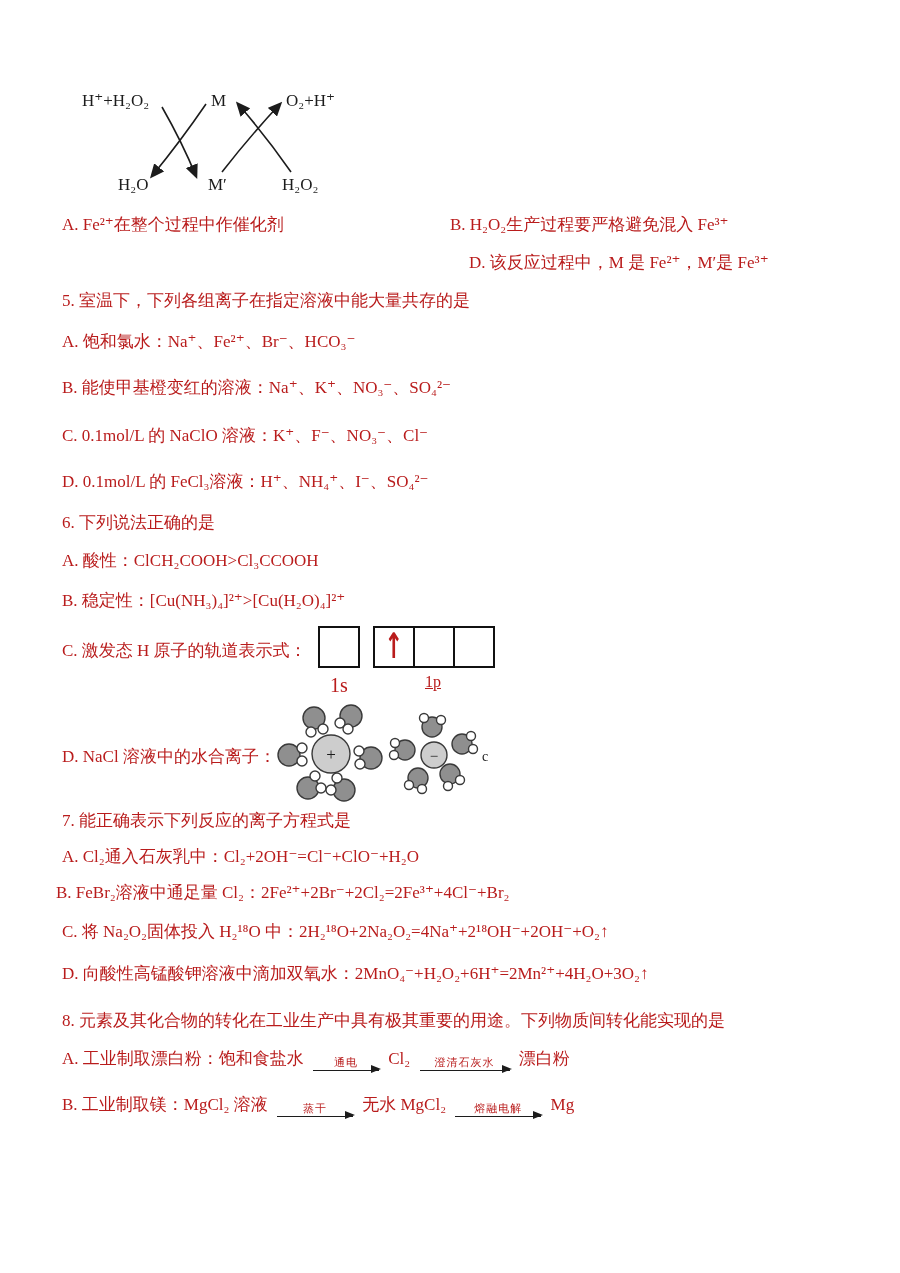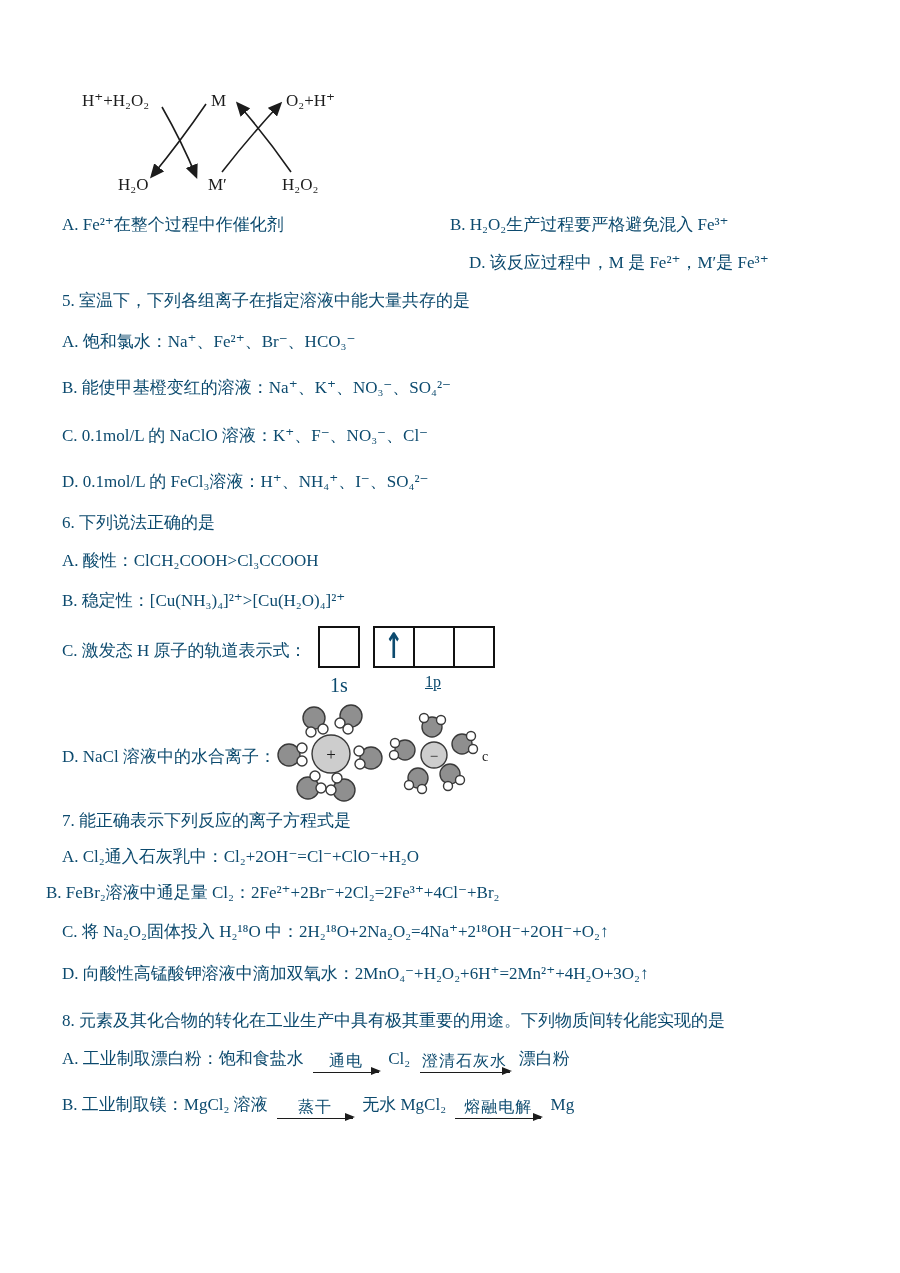--- a/index.html
+++ b/index.html
@@ -1,19 +1,19 @@
 <!DOCTYPE html>
 <html><head>
 <meta charset="utf-8">
 <style>
   html,body{margin:0;padding:0;background:#ffffff;}
   .page{
     position:relative;width:900px;height:1273px;background:#ffffff;overflow:hidden;
     font-family:"Liberation Serif","DejaVu Serif",serif;
-    color:#0c4a6e;font-size:17px;line-height:1.3;
+    color:#b91c1c;font-size:17px;line-height:1.3;
   }
   .line{position:absolute;white-space:nowrap;}
   .col2{left:450px;}
   svg text{font-family:"Liberation Serif","DejaVu Serif",serif;fill:#1c1c1c;}
   
   .cycle{position:absolute;left:70px;top:80px;}
   
   .orbital{position:absolute;left:318px;top:626px;width:190px;height:70px;}
   .orb-row{display:flex;align-items:flex-start;}
   .obox{width:38px;height:38px;border:2px solid #111;background:#fff;box-sizing:content-box;
@@ -23,21 +23,21 @@
   .ogroup .obox{margin-left:-2px;}
   .ogroup .obox:first-child{margin-left:0;}
   .orb-arrow{font-family:"DejaVu Sans",sans-serif;font-size:28px;font-weight:bold;
              transform:scaleY(1.25) scaleX(0.8);line-height:1;}
   .orb-label-1s{position:absolute;left:0;top:46px;width:42px;text-align:center;font-size:20px;}
   .orb-label-1p{position:absolute;left:55px;top:46px;width:120px;text-align:center;font-size:16px;text-decoration:underline;}
   
   .hydration{position:absolute;left:276px;top:698px;}
   
   .rxn{display:inline-flex;flex-direction:column;align-items:center;vertical-align:-2px;margin:0 5px;}
-  .rxn-label{font-size:16px;line-height:1.1;margin-bottom:2px;letter-spacing:1px;}
+  .rxn-label{font-size:11px;line-height:1.1;margin-bottom:2px;letter-spacing:1px;}
   .rxn-line{position:relative;height:0;border-bottom:1.6px solid #1c1c1c;}
   .rxn-line::after{content:"";position:absolute;right:-2px;top:-5px;width:0;height:0;
     border-left:10px solid #1c1c1c;border-top:4.5px solid transparent;border-bottom:4.5px solid transparent;}
 </style>
 </head>
 <body>
 
 <div class="page">
 
   <svg class="cycle" width="330" height="130" viewBox="0 0 330 130">
@@ -157,21 +157,21 @@
           </g>
         <circle cx="158" cy="57" r="13" fill="#cdcdcd"></circle>
         <text x="158" y="63" font-size="15" text-anchor="middle" stroke="none">−</text>
       </g>
       <text x="206" y="63" font-size="14" stroke="none">c</text>
     </g>
   </svg>
 
   <div class="line" style="left:62px;top:810px;">7. 能正确表示下列反应的离子方程式是</div>
   <div class="line" style="left:62px;top:846px;">A. Cl₂通入石灰乳中：Cl₂+2OH⁻=Cl⁻+ClO⁻+H₂O</div>
-  <div class="line" style="left:46px;top:882px;">B. FeBr₂溶液中通足量 Cl₂：2Fe²⁺+2Br⁻+2Cl₂=2Fe³⁺+4Cl⁻+Br₂</div>
+  <div class="line" style="left:56px;top:882px;">B. FeBr₂溶液中通足量 Cl₂：2Fe²⁺+2Br⁻+2Cl₂=2Fe³⁺+4Cl⁻+Br₂</div>
   <div class="line" style="left:62px;top:921px;">C. 将 Na₂O₂固体投入 H₂¹⁸O 中：2H₂¹⁸O+2Na₂O₂=4Na⁺+2¹⁸OH⁻+2OH⁻+O₂↑</div>
   <div class="line" style="left:62px;top:963px;">D. 向酸性高锰酸钾溶液中滴加双氧水：2MnO₄⁻+H₂O₂+6H⁺=2Mn²⁺+4H₂O+3O₂↑</div>
 
   <div class="line" style="left:62px;top:1010px;">8. 元素及其化合物的转化在工业生产中具有极其重要的用途。下列物质间转化能实现的是</div>
 
   <div class="line" style="left:62px;top:1048px;">
     <span>A. 工业制取漂白粉：饱和食盐水</span>
     <span class="rxn">
       <span class="rxn-label">通电</span>
       <span class="rxn-line" style="width:66px;"></span>

